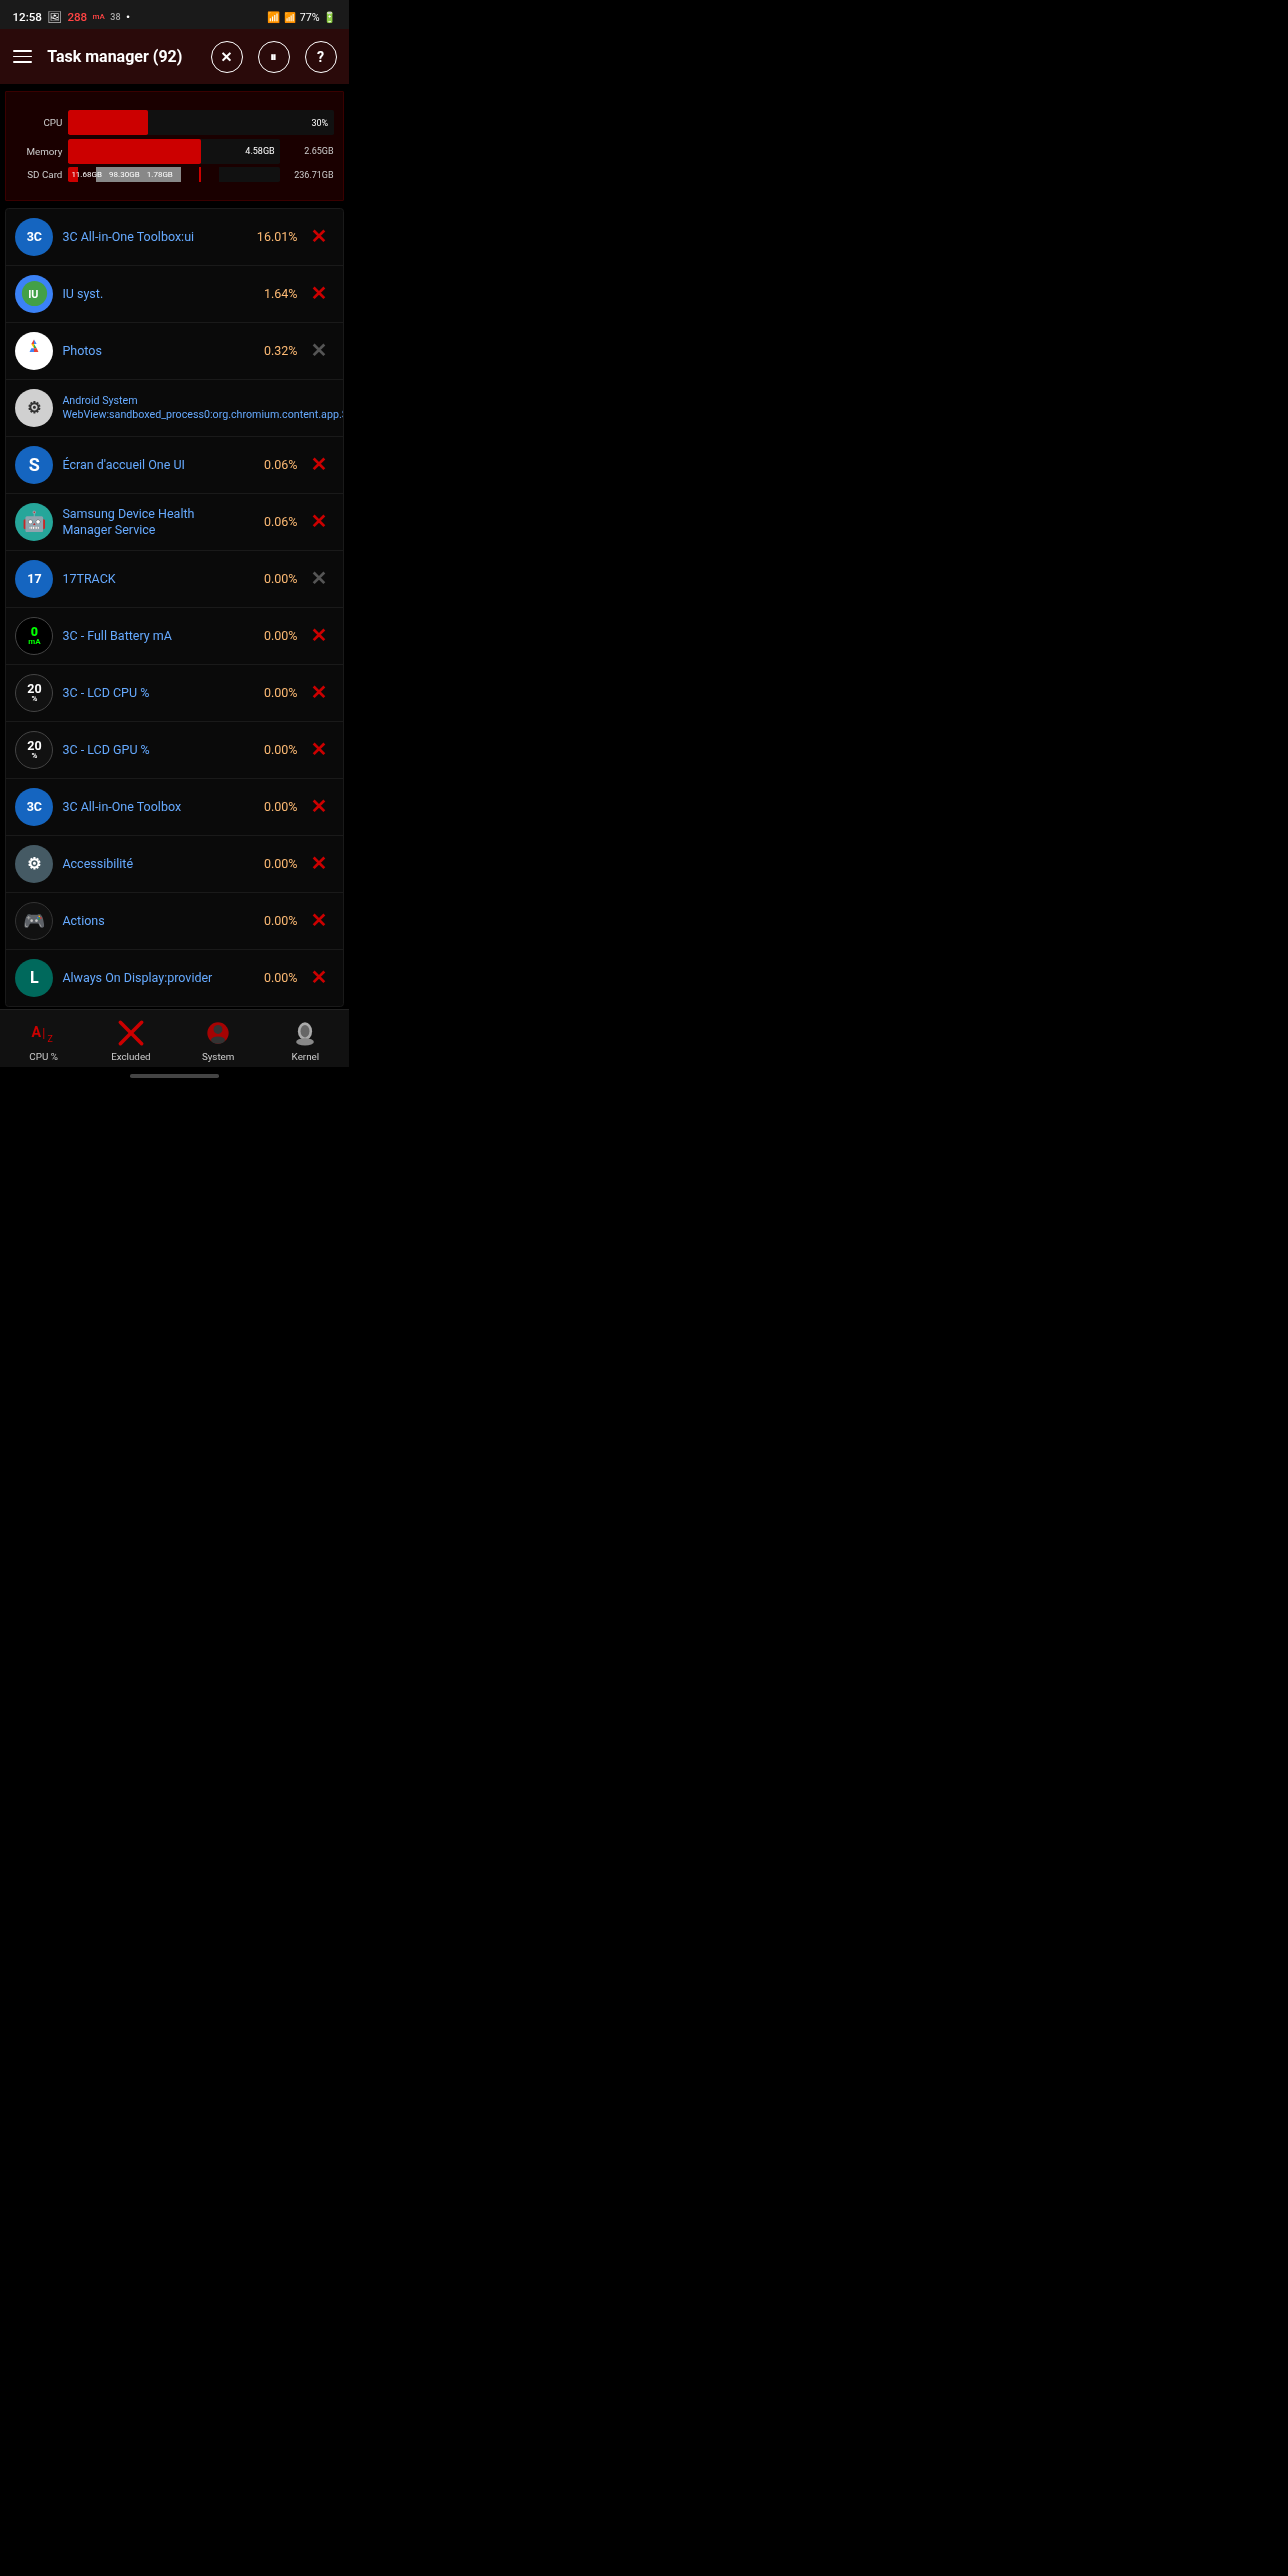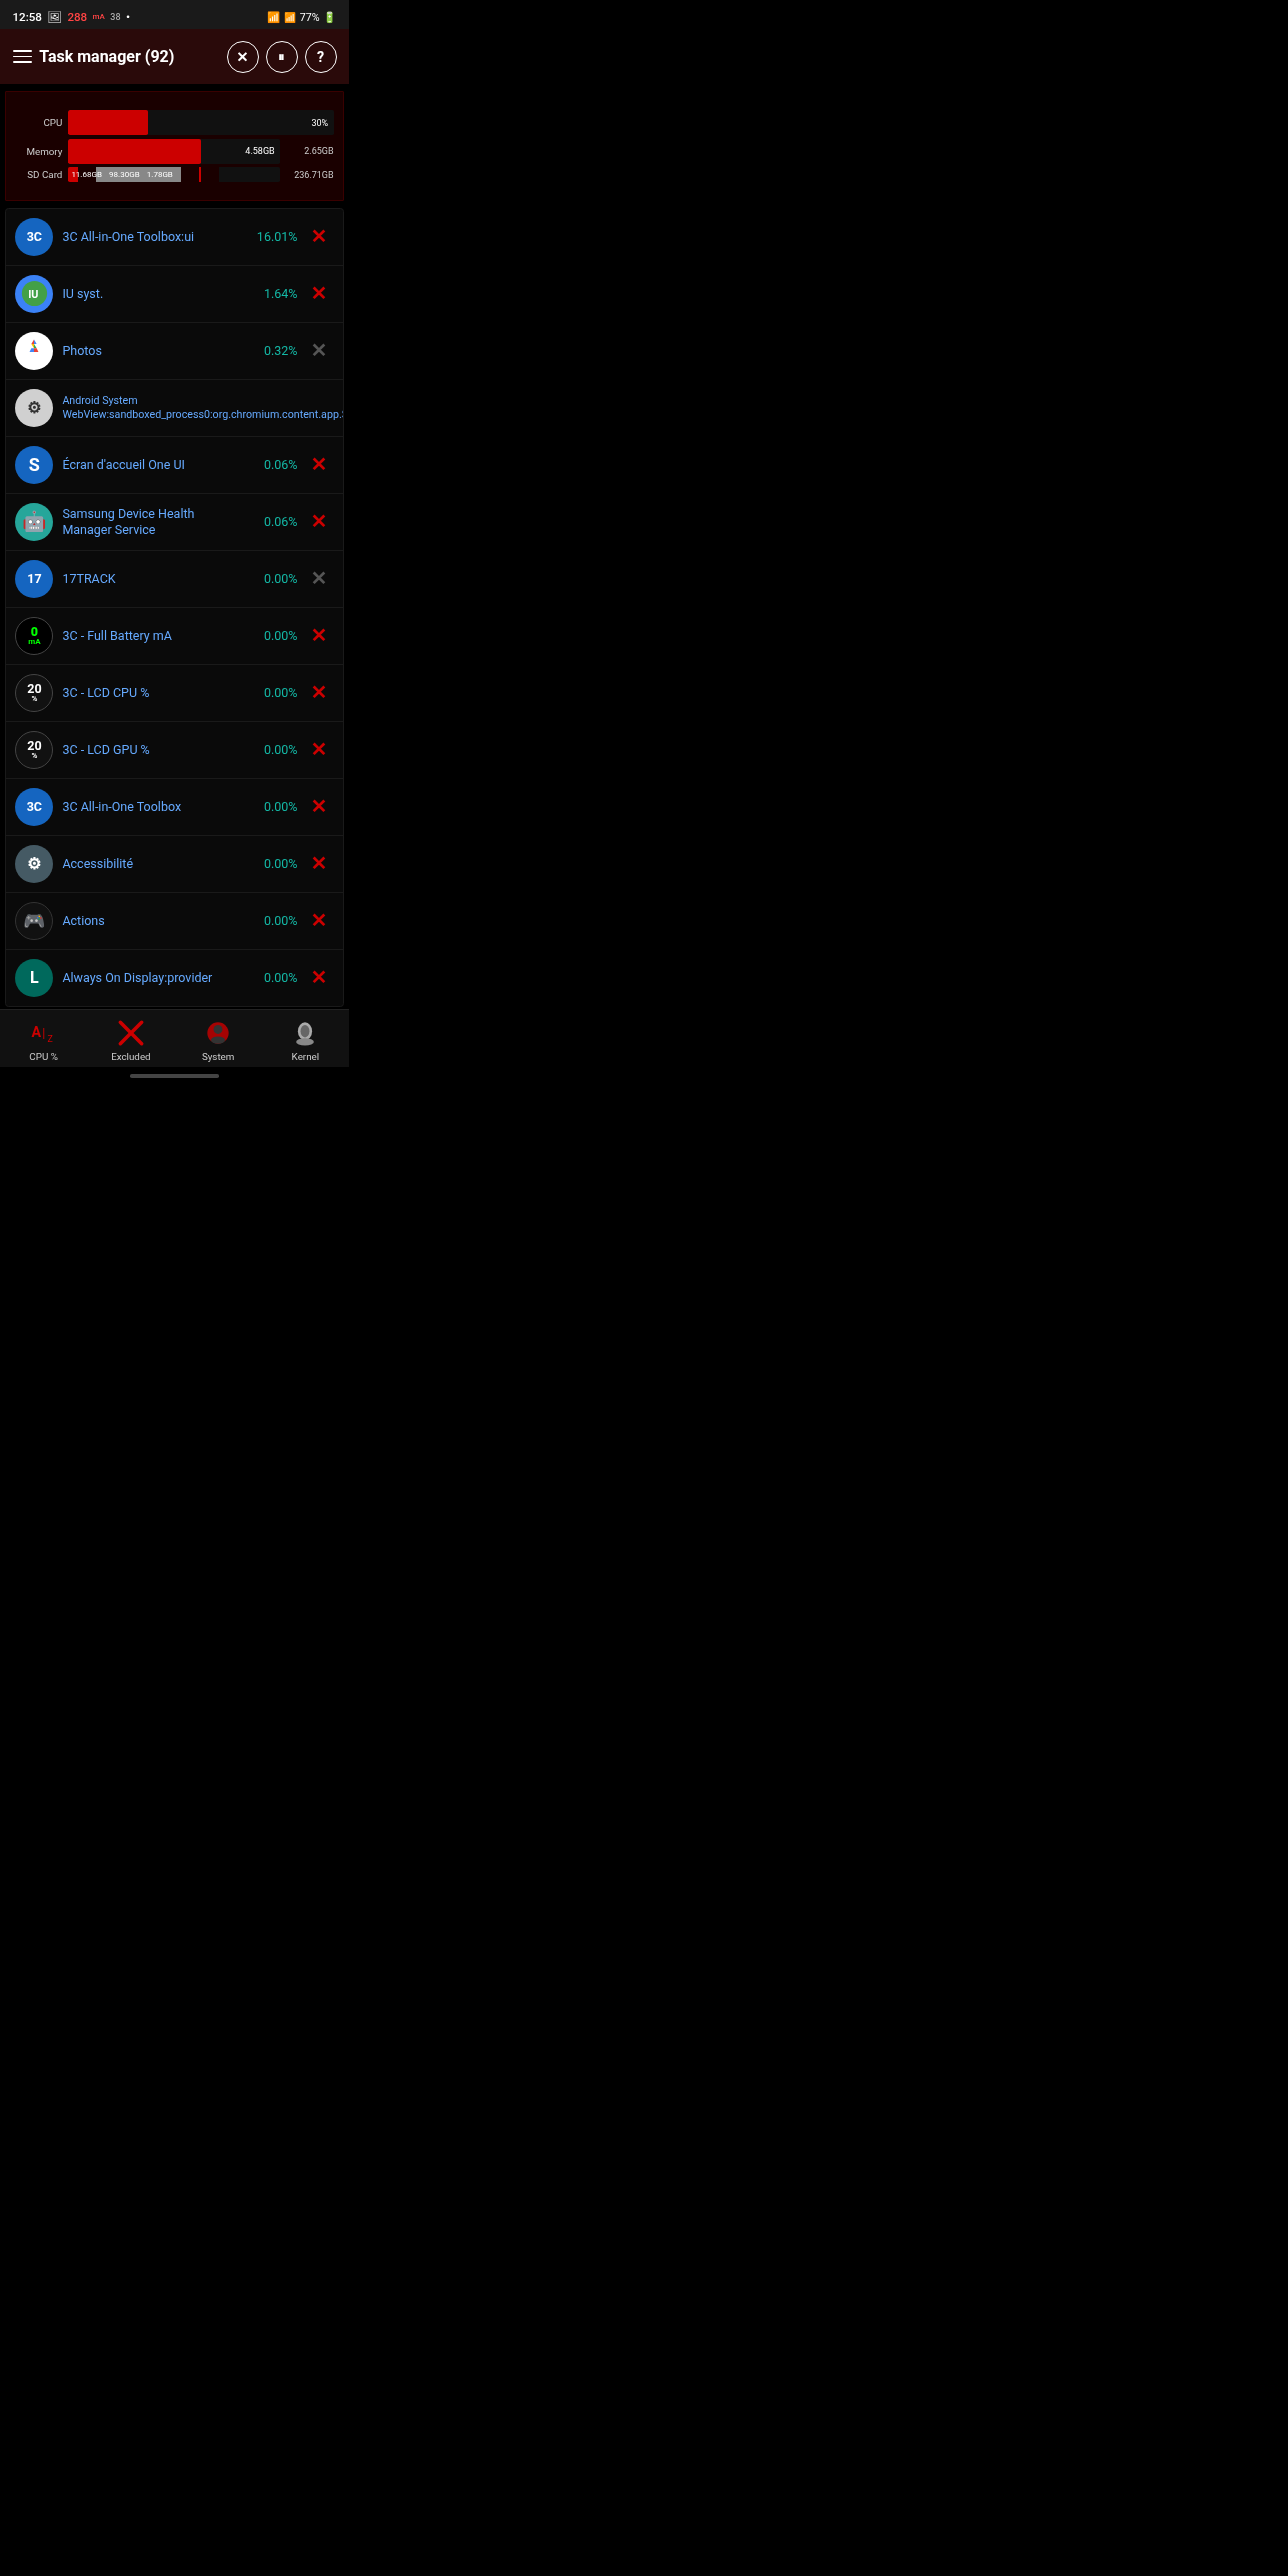--- a/index.html
+++ b/index.html
@@ -37,21 +37,21 @@
       font-size: 10.7px;
       color: #fff;
     }
 
     
     .toolbar {
       background: #2a0a0a;
       display: flex;
       align-items: center;
       padding: 9px 12.5px;
-      gap: 7px;
+      gap: 15px;
       height: 55px;
     }
     .hamburger-icon {
       display: flex; flex-direction: column; gap: 3.6px; cursor: pointer;
     }
     .hamburger-icon span {
       display: block; width: 19.7px; height: 1.8px; background: #fff; border-radius: 1.8px;
     }
     .toolbar-title {
       flex: 1;
@@ -177,21 +177,21 @@
     }
     .app-name {
       flex: 1;
       font-size: 12.5px;
       color: #6af;
       line-height: 1.3;
     }
     .app-name.long { font-size: 10.7px; }
     .app-cpu {
       font-size: 12.5px;
-      color: #14b8a6;
+      color: #fdba74;
       width: 54px;
       text-align: right;
       flex-shrink: 0;
     }
     .kill-btn {
       width: 29px; height: 29px;
       display: flex; align-items: center; justify-content: center;
       cursor: pointer;
       margin-left: 7.2px;
       flex-shrink: 0;

